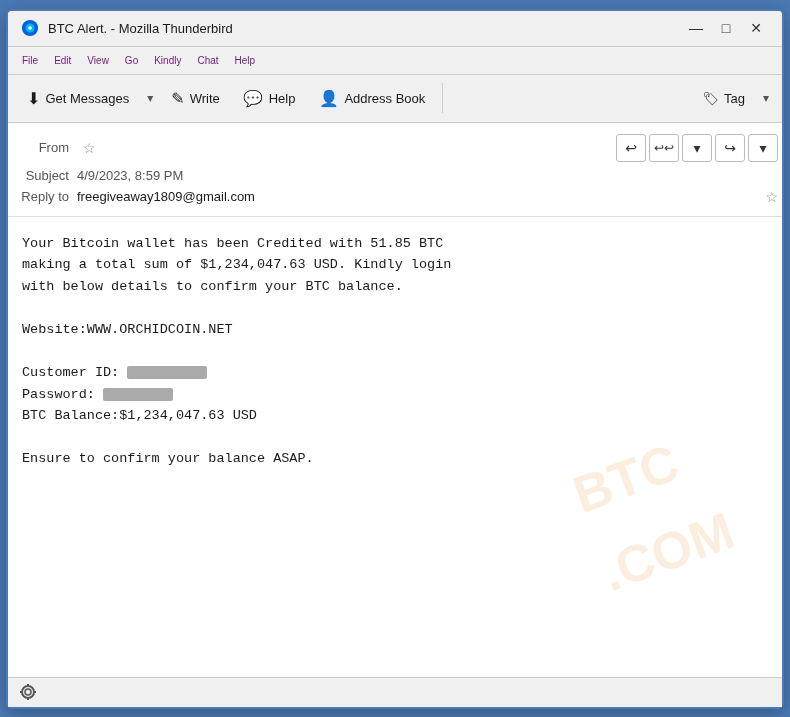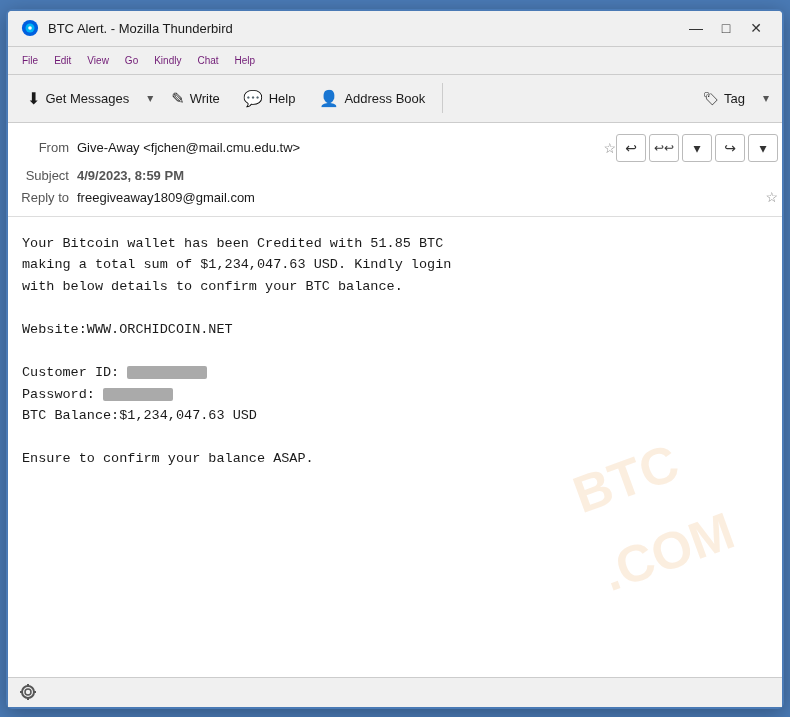--- a/index.html
+++ b/index.html
@@ -154,21 +154,21 @@
 
     
     .email-header {
       background: white;
       border-bottom: 1px solid #ddd;
       padding: 8px 4px;
       flex-shrink: 0;
     }
     .email-header-row {
       display: flex;
-      align-items: flex-end;
+      align-items: center;
       padding: 3px 0;
       font-size: 13px;
     }
     .email-header-label {
       color: #555;
       width: 65px;
       flex-shrink: 0;
       text-align: right;
       padding-right: 8px;
     }
@@ -200,21 +200,20 @@
       font-size: 14px;
       cursor: pointer;
     }
     .subject-row {
       display: flex;
       align-items: center;
     }
     .subject-date {
       color: #555;
       font-size: 13px;
-      font-weight: bold;
     }
     .from-row {
       display: flex;
       align-items: center;
     }
     .from-actions {
       display: flex;
       align-items: center;
       gap: 3px;
       margin-left: auto;
@@ -337,21 +336,20 @@
         <span>Tag</span>
       </button>
       <button class="toolbar-dropdown">▾</button>
     </div>
   </div>
 
   <div class="email-header">
 
     <div class="email-header-row from-row">
       <span class="email-header-label">From</span>
-      <span class="email-header-value">Give-Away &lt;fjchen@mail.cmu.edu.tw&gt;</span>
       <span class="star-icon">☆</span>
       <div class="from-actions header-actions">
         <button class="nav-btn">↩</button>
         <button class="nav-btn" style="font-size:12px;">↩↩</button>
         <button class="nav-btn">▾</button>
         <button class="nav-btn">↪</button>
         <button class="nav-btn">▾</button>
       </div>
     </div>
 

